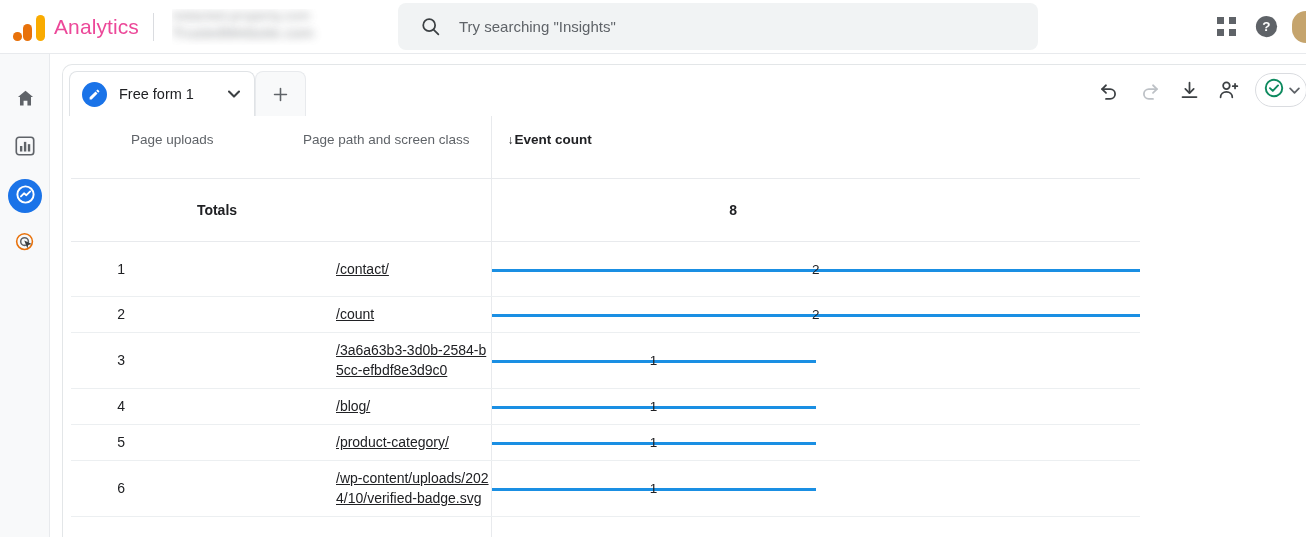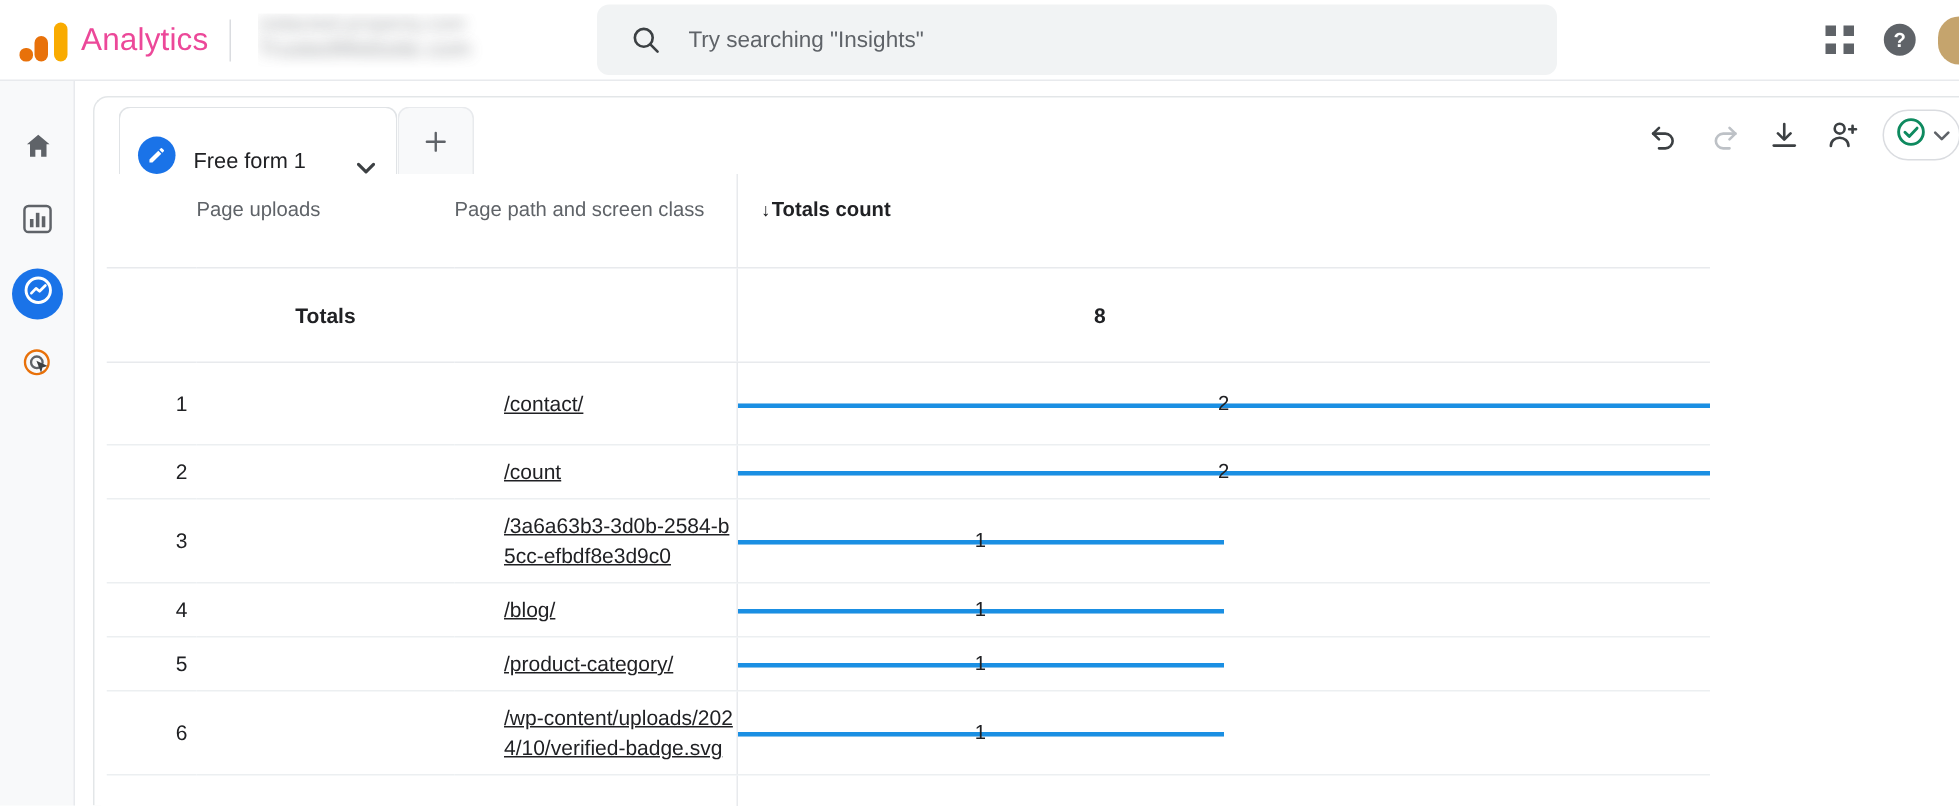--- a/index.html
+++ b/index.html
@@ -129,26 +129,26 @@
     border-radius: 10px 0 0 0;
   }
 
   
   .tabstrip {
     position: absolute; left: 0; top: 0;
     width: 1244px; height: 51px;
     display: flex; align-items: flex-end;
   }
   .tab {
-    margin-left: 16px;
+    margin-left: 6px;
     width: 186px; height: 45px;
     background: #ffffff;
     border: 1px solid #e0e3e6; border-bottom: none;
     border-radius: 8px 8px 0 0;
-    display: flex; align-items: flex-end;
+    display: flex; align-items: center;
     cursor: pointer;
   }
   .tab-pencil {
     width: 25px; height: 25px; border-radius: 50%;
     background: #1a73e8; margin-left: 12px;
     display: flex; align-items: center; justify-content: center;
     flex: none;
   }
   .tab-label {
     font-size: 14.5px; color: #202124;
@@ -400,21 +400,21 @@
           <col class="c-ref">
           <col class="c-path">
           <col class="c-metric">
         </colgroup>
       <thead>
         <tr>
           <th></th>
           <th class="th-ref">Page uploads</th>
           <th class="th-path">Page path and screen class</th>
           <th class="th-metric">
-            <span class="arrow-dn">↓</span><span>Totals count</span>
+            <span class="arrow-dn">↓</span><span>Event count</span>
           </th>
         </tr>
       </thead>
       <tbody>
         <tr class="totals-row">
           <td></td>
           <td class="t-label">Totals</td>
           <td></td>
           <td class="t-val">8</td>
         </tr>

